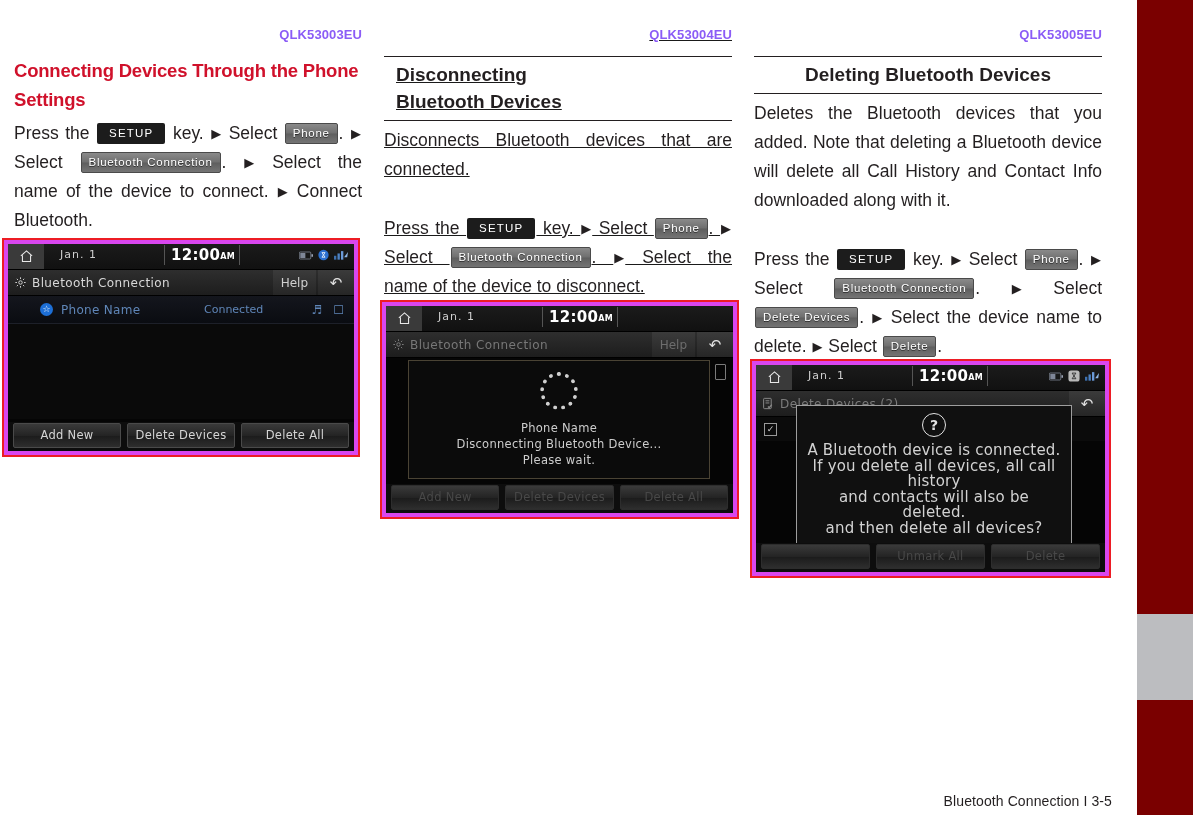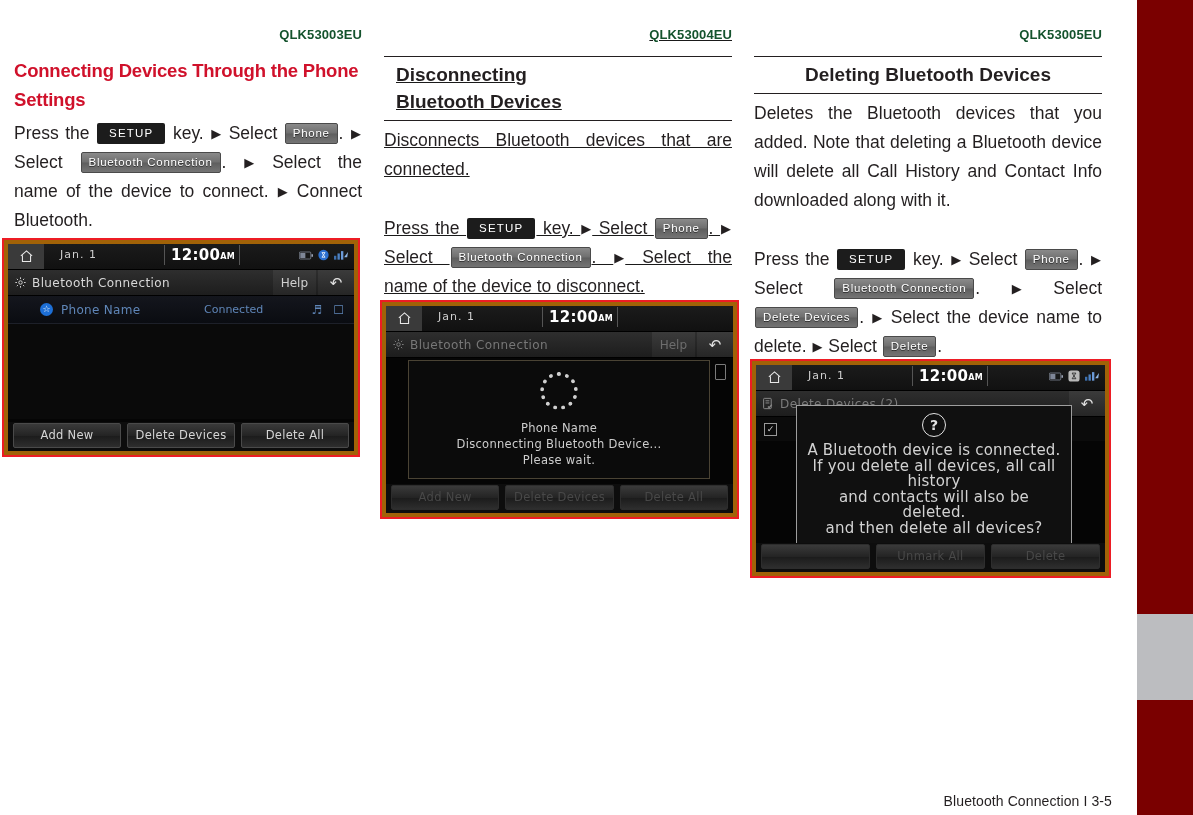--- a/index.html
+++ b/index.html
@@ -63,21 +63,21 @@
     position: absolute;
     top: 26px;
     width: 348px;
   }
   #col-1 { left: 14px; }
   #col-2 { left: 384px; text-decoration: underline; }
   #col-3 { left: 754px; }
 
   .fig-code {
     text-align: right;
-    color: #14532d;
+    color: #8b5cf6;
     font-size: 13px;
     font-weight: bold;
     letter-spacing: 0.1px;
     height: 18px;
     line-height: 18px;
   }
 
   
   .head-red {
     color: #d0112b;
@@ -144,21 +144,21 @@
     display: inline-block;
     font-size: 13px;
     vertical-align: 1px;
     padding: 0 1px;
   }
 
   
   .shot-frame {
     position: absolute;
     border: 2px solid #ed1c24;
-    background: #a16207;
+    background: #d946ef;
     padding: 4px;
     box-sizing: border-box;
   }
   #shot-1 { left: 2px;   top: 238px; width: 358px; height: 219px; }
   #shot-2 { left: 380px; top: 300px; width: 359px; height: 219px; }
   #shot-3 { left: 750px; top: 359px; width: 361px; height: 219px; }
 
   .screen {
     position: relative;
     width: 100%;

